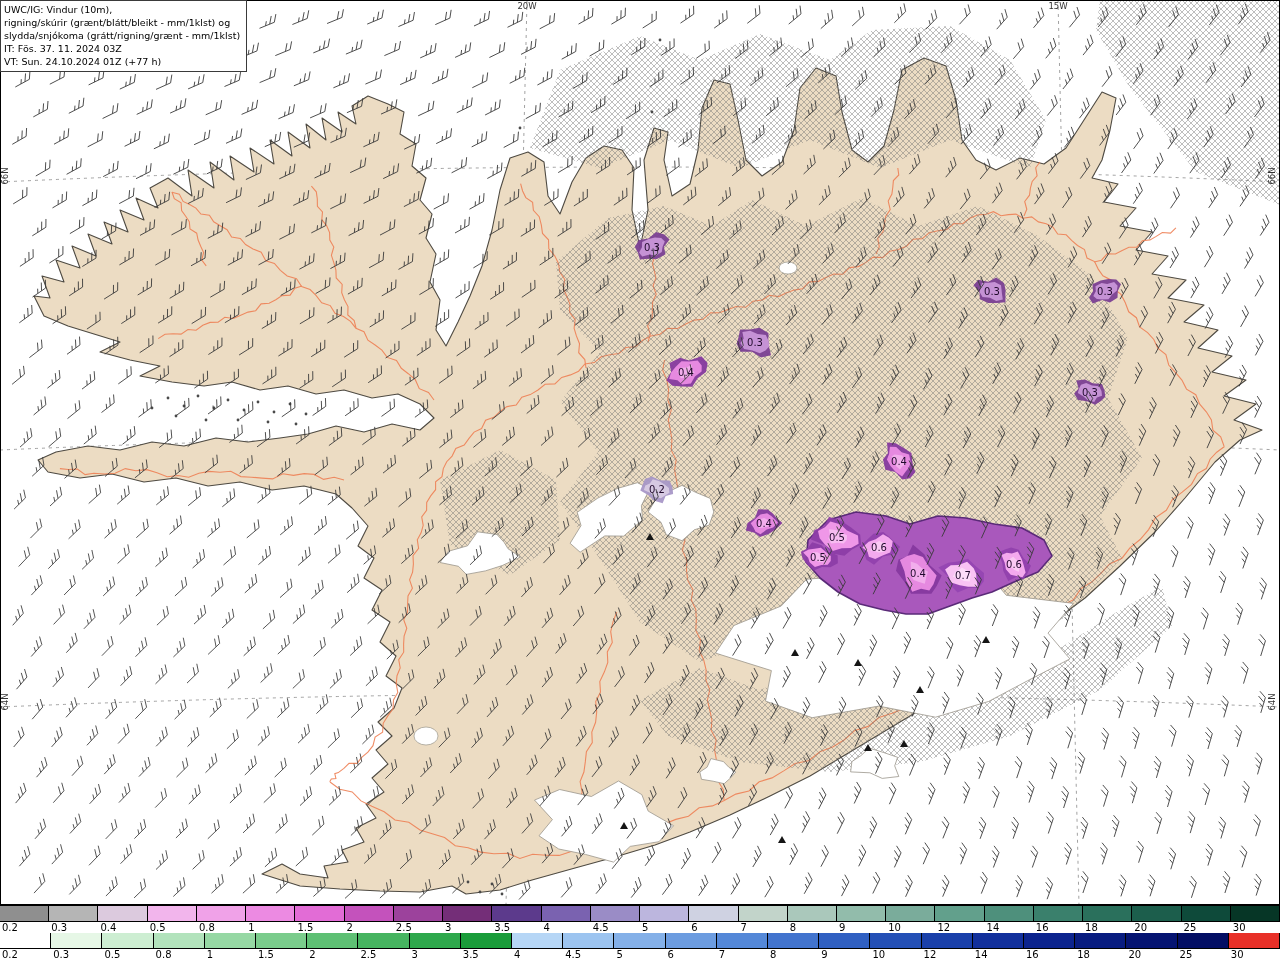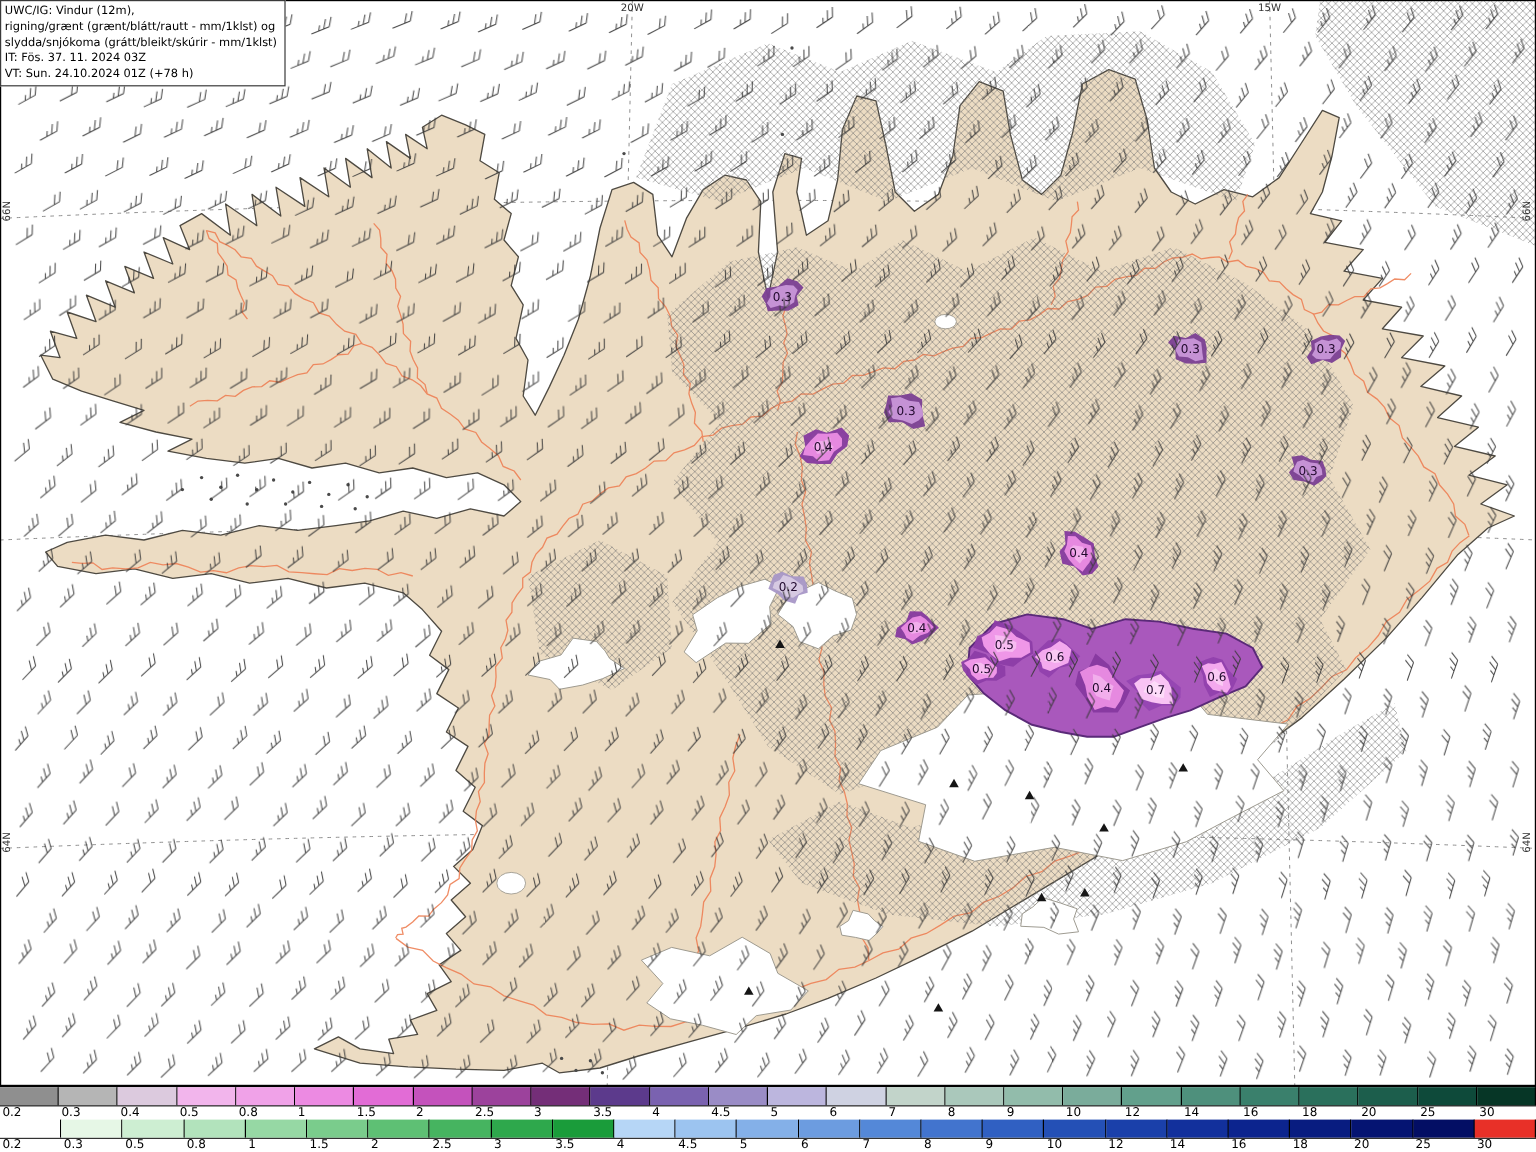--- a/index.html
+++ b/index.html
@@ -1255,25 +1255,25 @@
           <text x="527" y="9" text-anchor="middle">20W</text>
           <text x="1058" y="9" text-anchor="middle">15W</text>
           <text transform="translate(8,176) rotate(-90)" text-anchor="middle">66N</text>
           <text transform="translate(1275,176) rotate(-90)" text-anchor="middle">66N</text>
           <text transform="translate(8,702) rotate(-90)" text-anchor="middle">64N</text>
           <text transform="translate(1275,702) rotate(-90)" text-anchor="middle">64N</text>
         </g>
         <rect x="0.5" y="0.5" width="1279" height="904" fill="none" stroke="#000" stroke-width="1"></rect>
       </svg>
     <div class="legend-box">
-      <div><b>UWC/IG</b><span>: Vindur (12m),</span></div>
-      <div>rigning/grænt (grænt/blátt/rautt - mm/1klst) og</div>
-      <div>slydda/snjókoma (grátt/bleikt/skúrir - mm/1klst)</div>
+      <div><b>UWC/IG</b><span>: Vindur (10m),</span></div>
+      <div>rigning/skúrir (grænt/blátt/bleikt - mm/1klst) og</div>
+      <div>slydda/snjókoma (grátt/rigning/grænt - mm/1klst)</div>
       <div>IT: Fös. 37. 11. 2024 03Z</div>
-      <div><b>VT: Sun. 24.10.2024 01Z</b><span> (+78 h)</span></div>
+      <div><b>VT: Sun. 24.10.2024 01Z</b><span> (+77 h)</span></div>
     </div>
   </div>
   <div class="colorbars">
     <div class="bar-row" id="bar-sleet">
         <div class="bar-cell" style="background: rgb(143, 143, 143);"></div>
         <div class="bar-cell" style="background: rgb(181, 181, 181);"></div>
         <div class="bar-cell" style="background: rgb(220, 202, 222);"></div>
         <div class="bar-cell" style="background: rgb(242, 181, 236);"></div>
         <div class="bar-cell" style="background: rgb(240, 162, 232);"></div>
         <div class="bar-cell" style="background: rgb(236, 138, 226);"></div>

